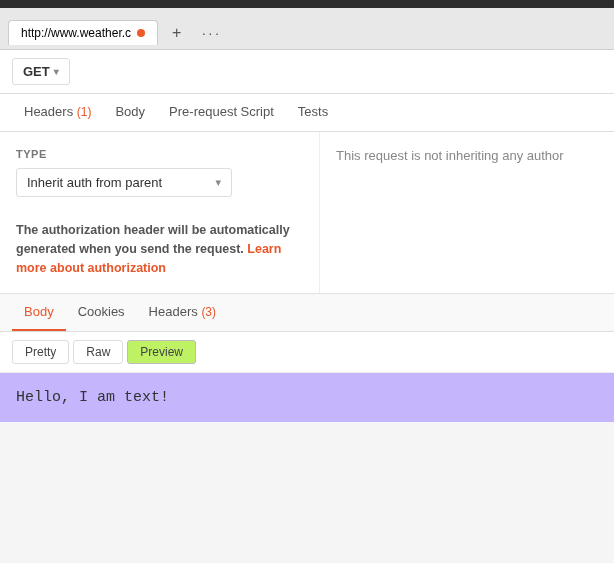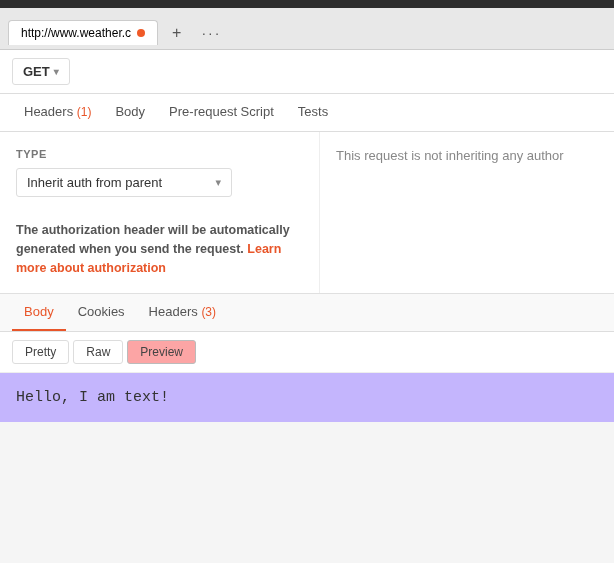--- a/index.html
+++ b/index.html
@@ -213,21 +213,21 @@
     .fmt-btn {
       padding: 4px 12px;
       border: 1px solid #ddd;
       border-radius: 3px;
       background: #fff;
       font-size: 12px;
       cursor: pointer;
       color: #444;
     }
     .fmt-btn.active {
-      background: #fca5a5;
+      background: #bef264;
       border-color: #bbb;
     }
 
     
     .response-body {
       background: #c4b5fd;
       padding: 16px;
       font-size: 15px;
       color: #333;
       font-family: Liberation Mono, monospace;

